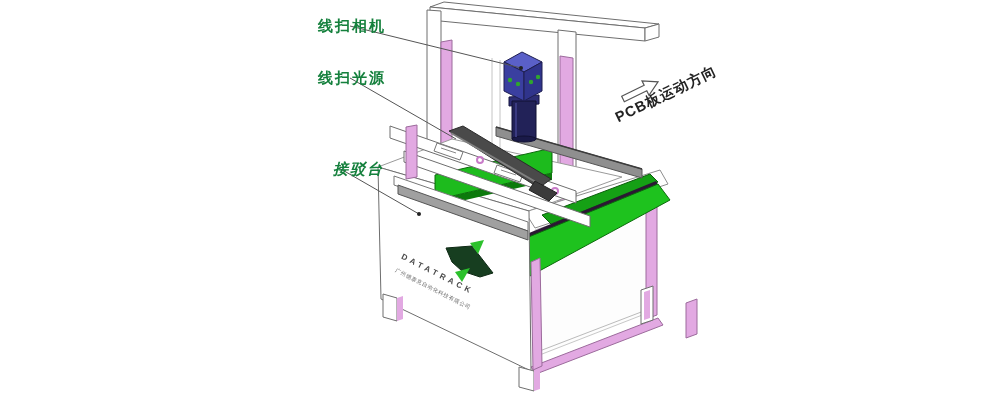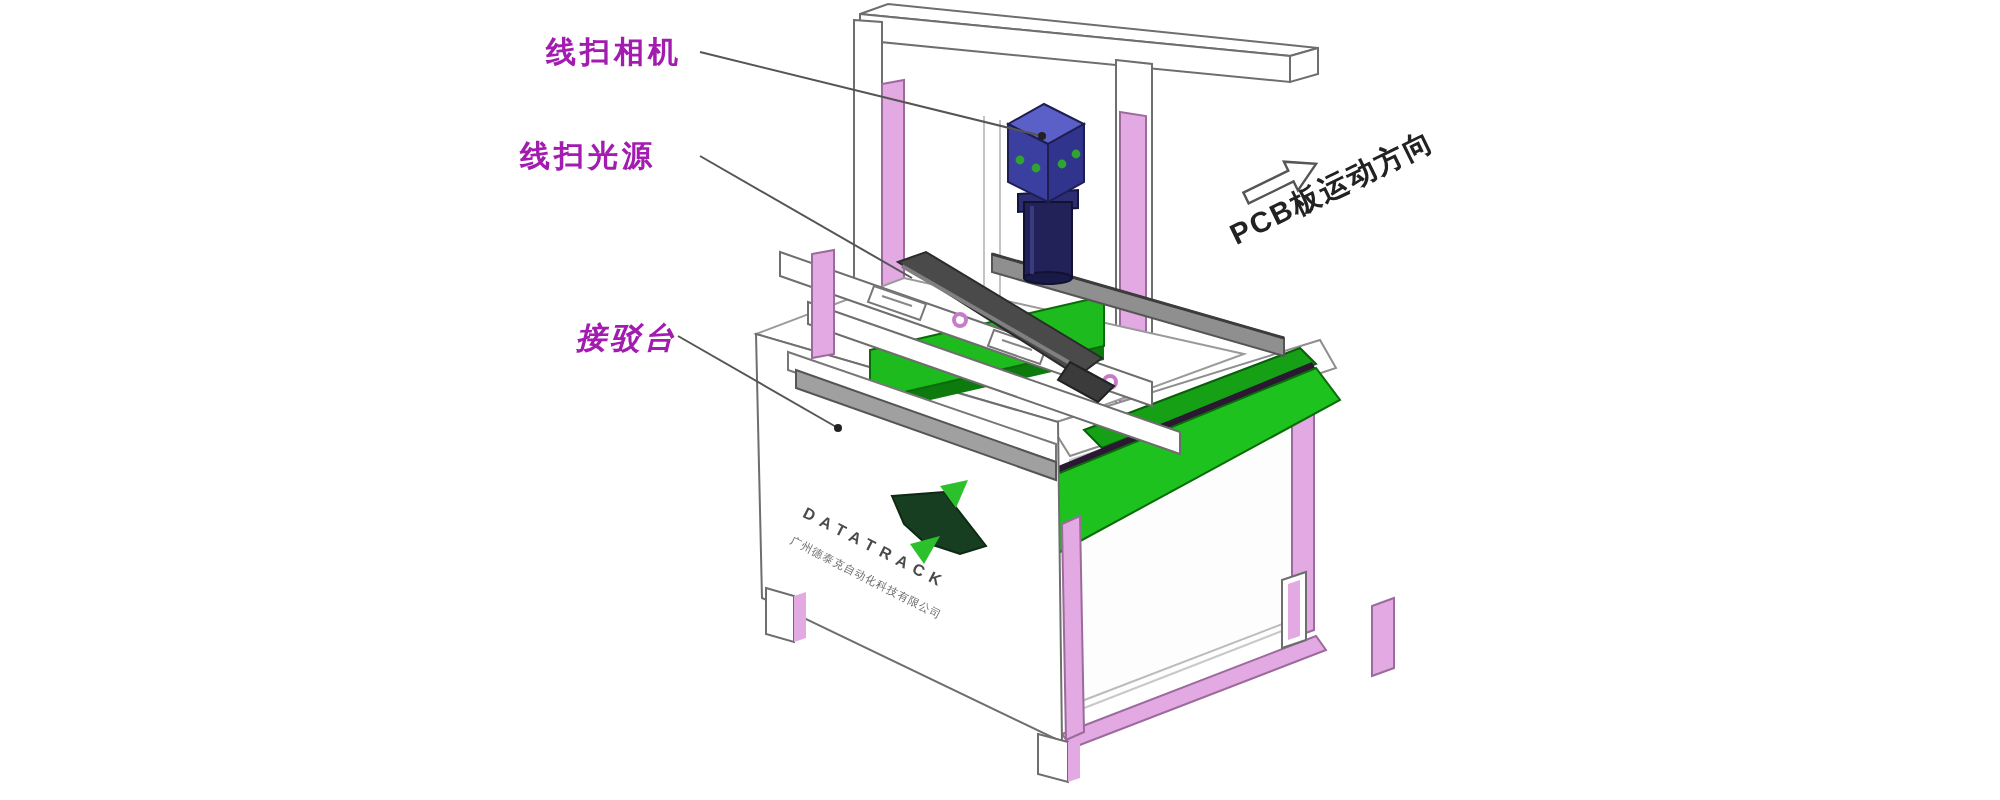--- a/index.html
+++ b/index.html
@@ -1,20 +1,20 @@
 <!DOCTYPE html>
 <html><head>
 <meta charset="utf-8">
 <style>
   html,body{margin:0;padding:0;background:#fff;}
   .stage{position:relative;width:1000px;height:400px;background:#ffffff;overflow:hidden;
          font-family:"Liberation Sans", sans-serif;}
   .stage svg{position:absolute;left:0;top:0;}
-  .callout{position:absolute;font-size:15px;font-weight:600;color:#a21caf;
-           letter-spacing:2px;white-space:nowrap;}
+  .callout{position:absolute;font-size:15px;font-weight:600;color:#15803d;
+           letter-spacing:2px;white-space:nowrap;margin-left:45px;}
   .direction-text{position:absolute;left:612px;top:110px;font-size:14.5px;font-weight:600;
            color:#222;letter-spacing:1px;transform:rotate(-26deg);transform-origin:0 0;
            white-space:nowrap;}
   .brand-text{position:absolute;left:404px;top:252px;font-size:8px;font-weight:bold;color:#4a4a4a;
            letter-spacing:3.5px;transform:rotate(27deg);transform-origin:0 0;white-space:nowrap;}
   .company-text{position:absolute;left:397px;top:267px;font-size:5.5px;color:#6a6a6a;
            letter-spacing:0.5px;transform:rotate(27deg);transform-origin:0 0;white-space:nowrap;}
 </style>
 </head>
 <body>
@@ -118,19 +118,19 @@
     <line x1="339" y1="168" x2="419" y2="214"></line>
     <circle cx="419" cy="214" r="2" fill="#222222" stroke="none"></circle>
   </g>
 
   <g transform="translate(623,99) rotate(-26)">
     <path d="M0,-3 L25,-3 L25,-8 L39,0 L25,8 L25,3 L0,3 Z" fill="#ffffff" stroke="#555555" stroke-width="1.2"></path>
   </g>
 </svg>
 
 <div class="callout" style="left:273px;top:17px;">线扫相机</div>
-<div class="callout" style="left:260px;top:69px;">线扫光源</div>
+<div class="callout" style="left:273px;top:69px;">线扫光源</div>
 <div class="callout" style="left:288px;top:160px;font-style:italic;">接驳台</div>
 <div class="direction-text">PCB板运动方向</div>
 <div class="brand-text">DATATRACK</div>
 <div class="company-text">广州德泰克自动化科技有限公司</div>
 
 </div>
 
 </body></html>

